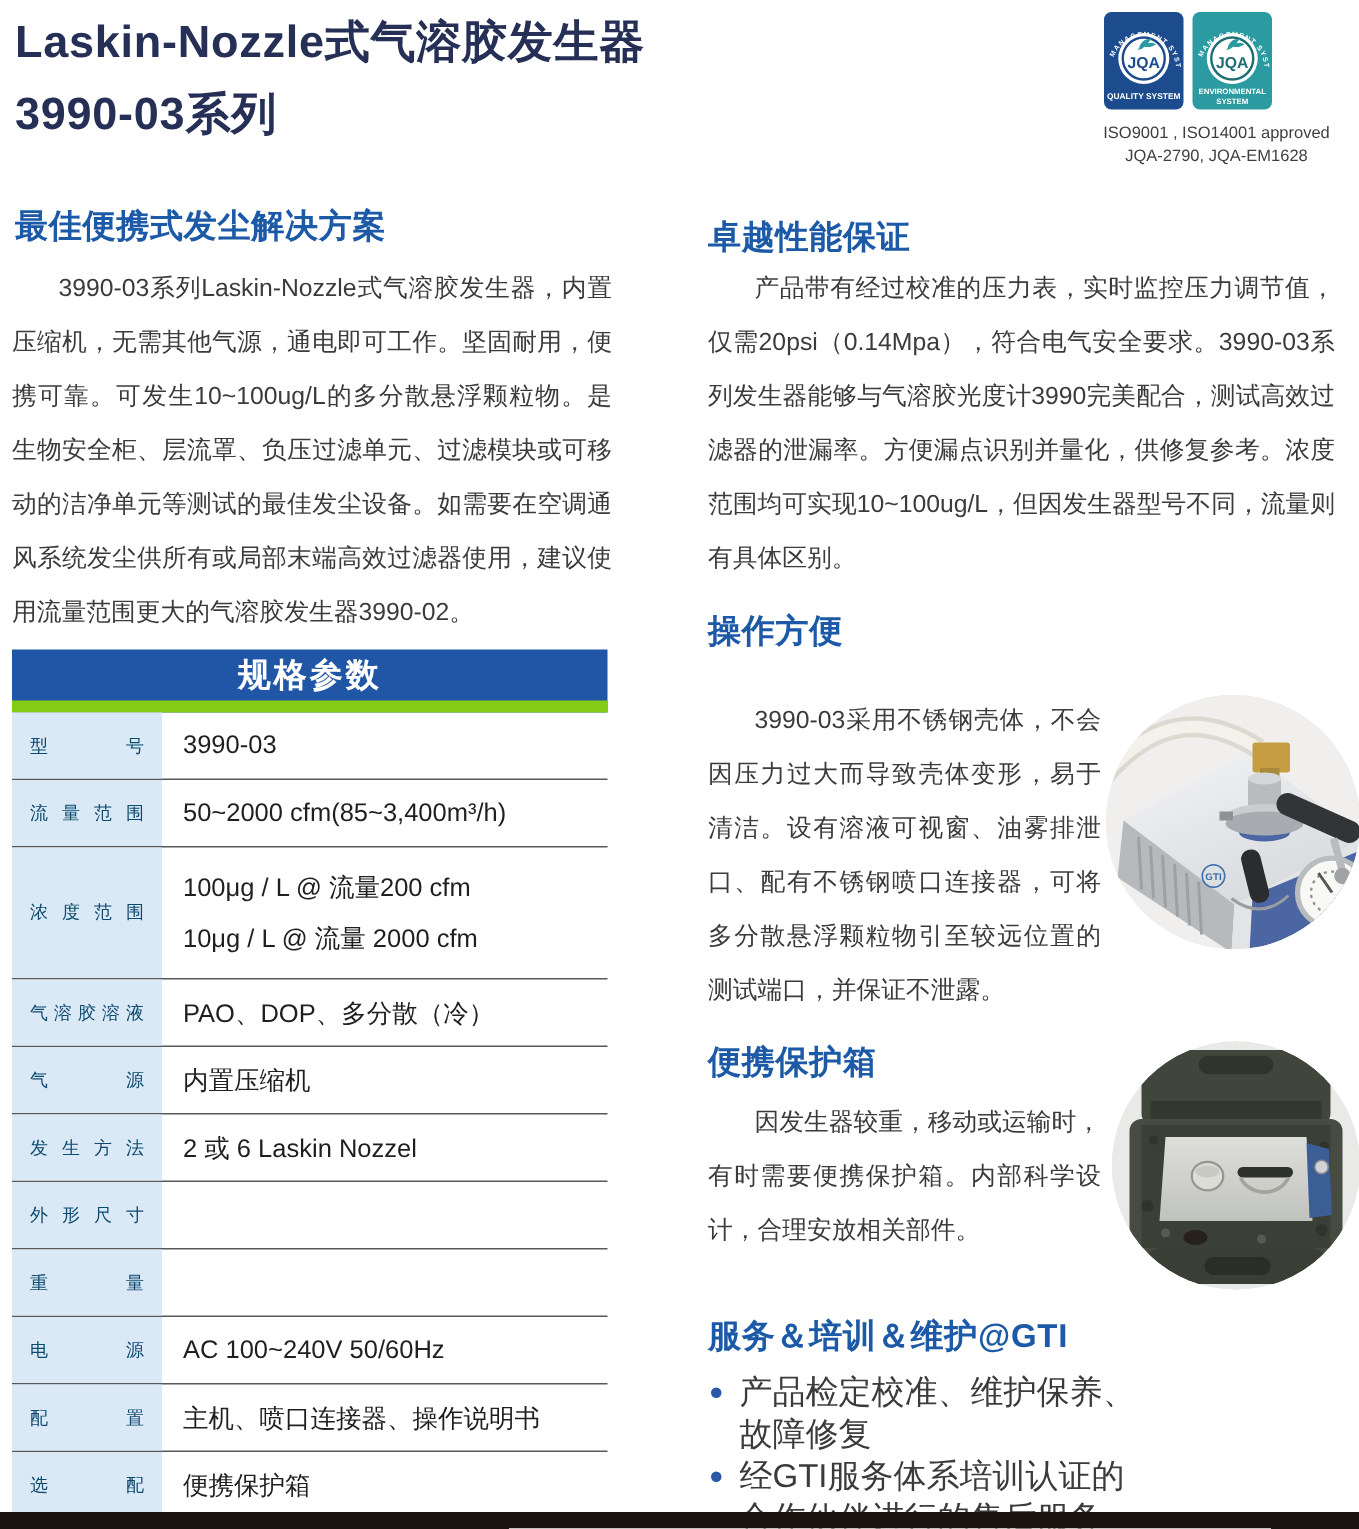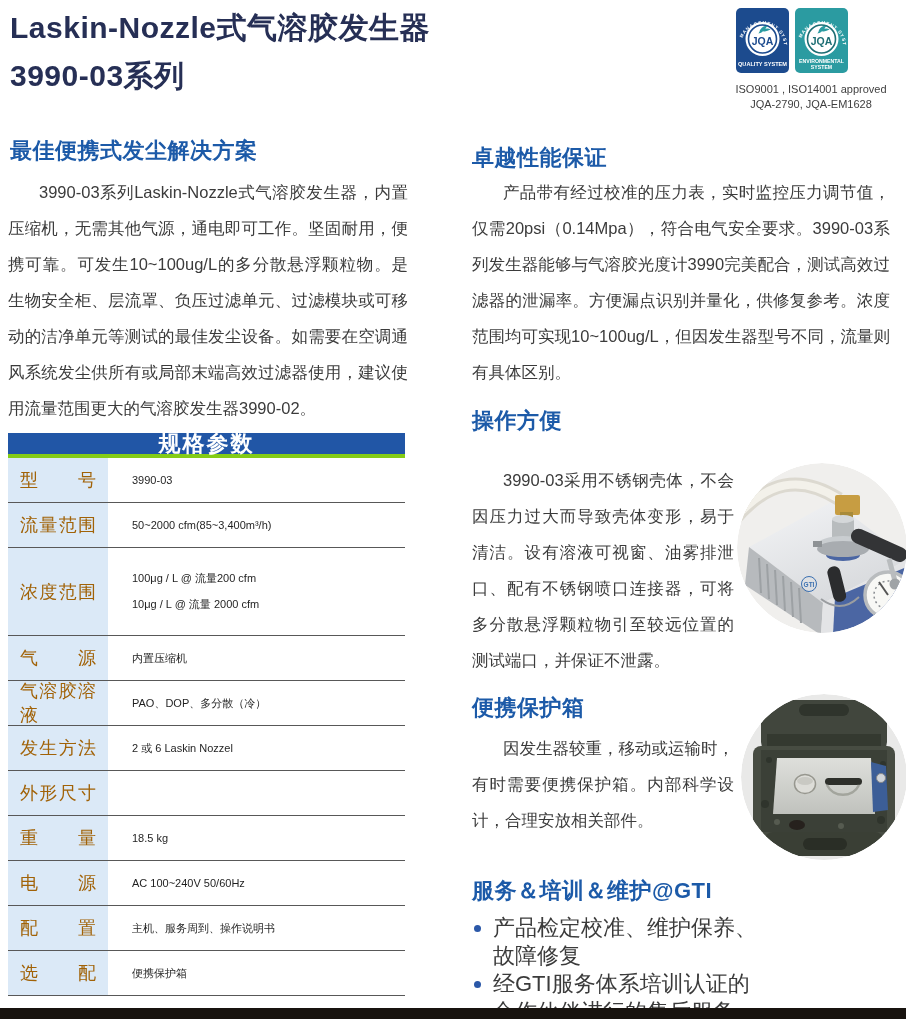--- a/index.html
+++ b/index.html
@@ -30,36 +30,36 @@
   
   .sec-heading { font-size:22px; font-weight:800; color:#1c5aa8; white-space:nowrap; letter-spacing:0.5px; }
   .para {
     font-size:16.5px; line-height:36px; color:#3b3b3b;
     text-align:justify; text-indent:31px;
   }
 
   
   .spec-table { left:8px; top:433px; width:397px; }
   .tbl-header {
-    height:25px; background:#2156a6; color:#ffffff;
+    height:42px; background:#2156a6; color:#ffffff;
     font-size:22px; font-weight:800; letter-spacing:2px;
     display:flex; align-items:center; justify-content:center;
-    border-bottom:4px solid #84cc16;
+    border-bottom:8px solid #84cc16;
   }
   .tbl-row { display:flex; align-items:stretch; border-bottom:1.5px solid #585858; height:45px; }
   .tbl-row.tall { height:88px; }
   .tbl-label {
     width:100px; background:#dbe9f7; display:flex; align-items:center;
     padding:0 12px; flex-shrink:0;
   }
-  .tbl-label span { width:100%; font-size:18px; color:#a16207;
+  .tbl-label span { width:100%; font-size:12px; color:#0c4a6e;
     text-align:justify; text-align-last:justify; }
   .tbl-value {
-    flex:1; padding-left:24px; display:flex; flex-direction:column;
-    justify-content:center; gap:11px; font-size:11px; color:#1f1f1f;
+    flex:1; padding-left:14px; display:flex; flex-direction:column;
+    justify-content:center; gap:11px; font-size:17px; color:#1f1f1f;
   }
 
   
   .narrow { width:262px; }
   .circle-img { border-radius:50%; overflow:hidden; }
   .circle-img svg { display:block; }
 
   
   .bullets { left:472px; top:914px; width:300px; }
   .bullet { display:flex; }
@@ -140,69 +140,66 @@
     <div class="tbl-label">
         <span>浓度范围</span>
       </div>
     <div class="tbl-value">
       <div>100μg / L @ 流量200 cfm</div>
       <div>10μg / L @ 流量 2000 cfm</div>
     </div>
   </div>
   <div class="tbl-row">
     <div class="tbl-label">
+        <span>气溶胶溶液</span>
+      </div>
+    <div class="tbl-value">
+        <div>PAO、DOP、多分散（冷）</div>
+      </div>
+  </div>
+  <div class="tbl-row">
+    <div class="tbl-label">
         <span>气源</span>
       </div>
     <div class="tbl-value">
         <div>内置压缩机</div>
       </div>
   </div>
   <div class="tbl-row">
     <div class="tbl-label">
-        <span>气溶胶溶液</span>
-      </div>
-    <div class="tbl-value">
-        <div>PAO、DOP、多分散（冷）</div>
-      </div>
-  </div>
-  <div class="tbl-row">
-    <div class="tbl-label">
         <span>发生方法</span>
       </div>
     <div class="tbl-value">
         <div>2 或 6 Laskin Nozzel</div>
       </div>
   </div>
   <div class="tbl-row">
     <div class="tbl-label">
         <span>外形尺寸</span>
       </div>
   </div>
   <div class="tbl-row">
     <div class="tbl-label">
         <span>重量</span>
       </div>
-    <div class="tbl-value">
-        <div>18.5 kg</div>
-      </div>
   </div>
   <div class="tbl-row">
     <div class="tbl-label">
         <span>电源</span>
       </div>
     <div class="tbl-value">
         <div>AC 100~240V 50/60Hz</div>
       </div>
   </div>
   <div class="tbl-row">
     <div class="tbl-label">
         <span>配置</span>
       </div>
     <div class="tbl-value">
-        <div>主机、服务周到、操作说明书</div>
+        <div>主机、喷口连接器、操作说明书</div>
       </div>
   </div>
   <div class="tbl-row">
     <div class="tbl-label">
         <span>选配</span>
       </div>
     <div class="tbl-value">
         <div>便携保护箱</div>
       </div>
   </div>

